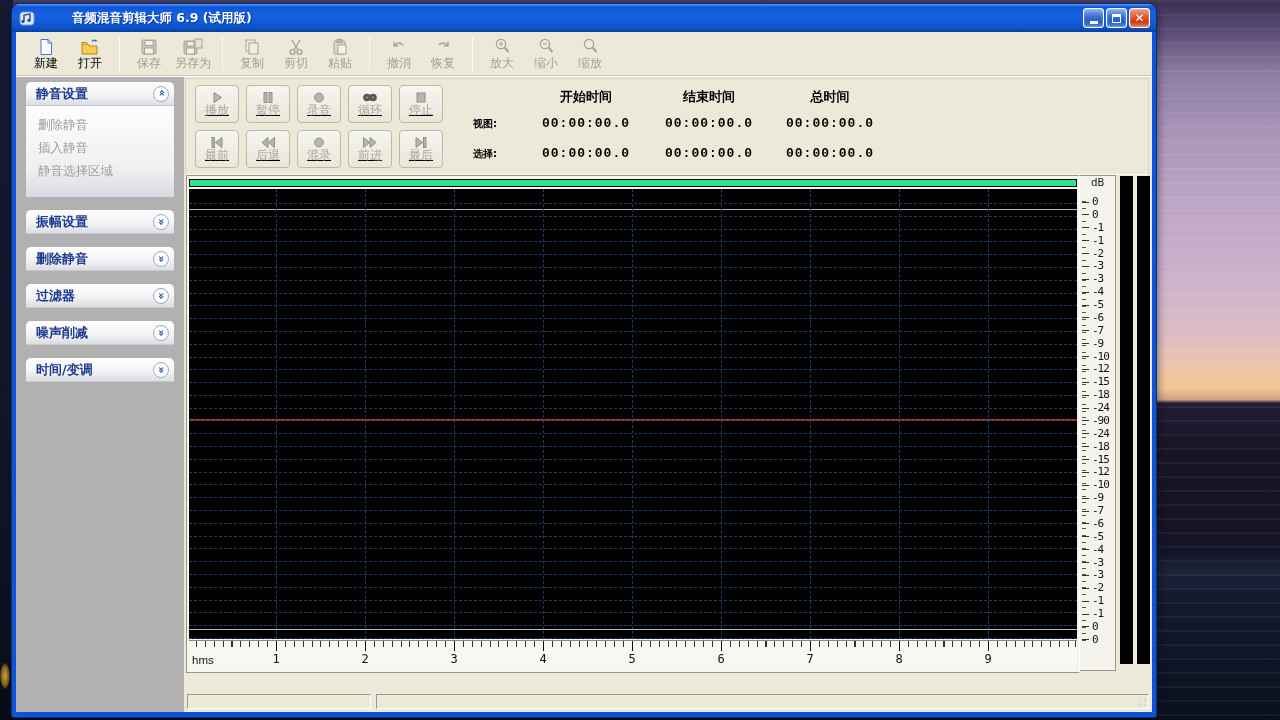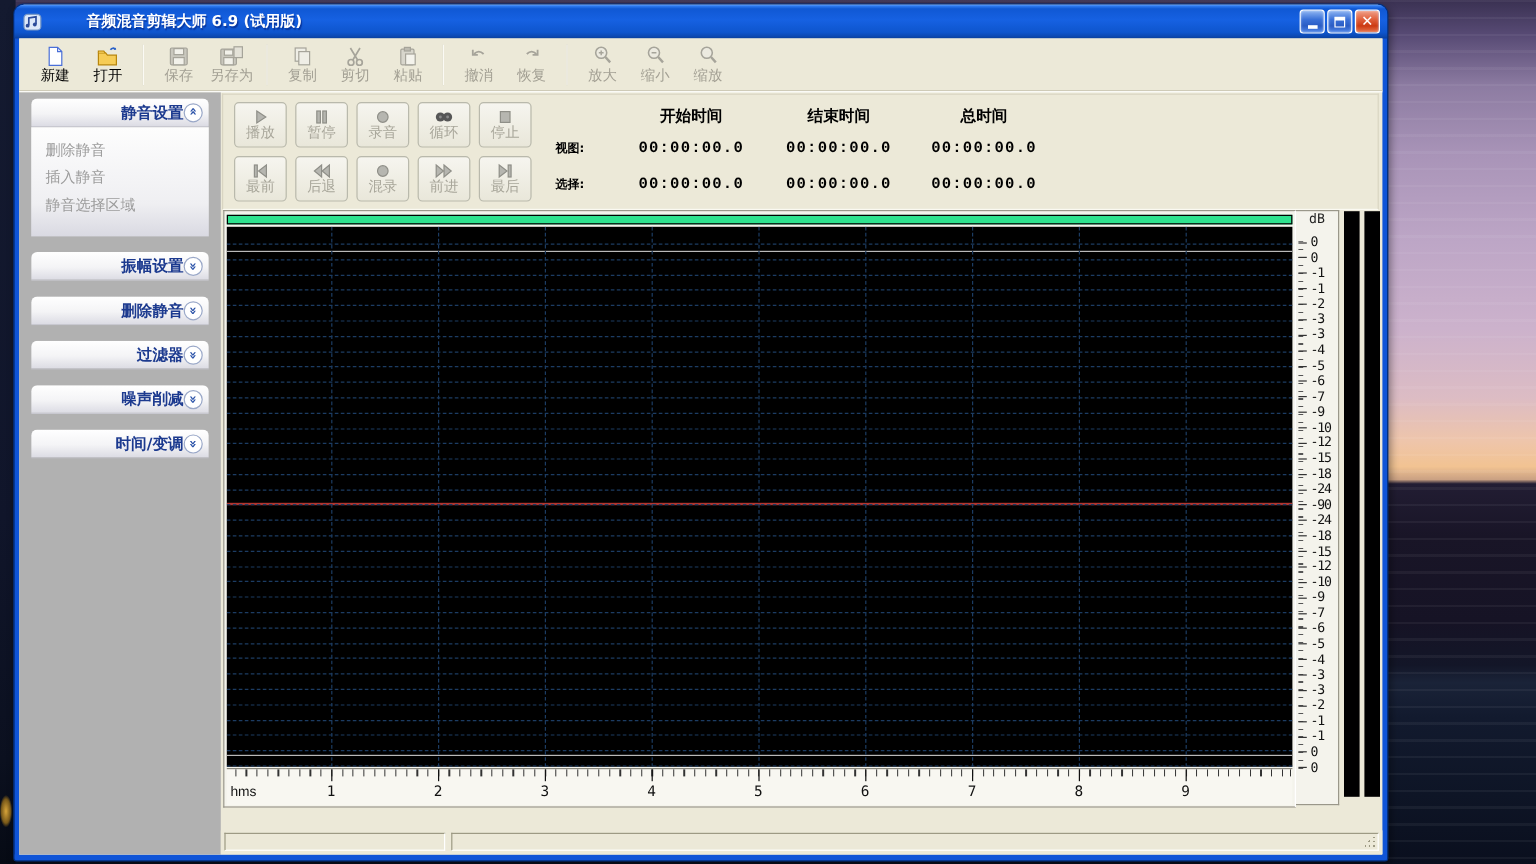--- a/index.html
+++ b/index.html
@@ -64,46 +64,46 @@
   .tbtn .tico { height:19px; display:flex; align-items:flex-end; }
   .tbtn .tlabel { font-size:12px; color:#000; line-height:13px; white-space:nowrap; }
   .tbtn.disabled .tlabel { color:#a3a094; }
 
   
   .main { flex:1 1 auto; display:flex; min-height:0; border-top:1px solid #fff; }
   .sidebar { width:168px; flex:0 0 auto; background:#b1b1b1; padding:5px 0 0 0; overflow:hidden; }
   .panel { width:148px; margin:0 auto 13px auto; }
   .panel-hd { height:24px; border-radius:5px 5px 0 0;
     background:linear-gradient(180deg,#ffffff 0%, #f4f4f6 55%, #dcdce4 100%);
-    display:flex; align-items:center; justify-content:flex-end; padding:0 5px 0 10px; cursor:default;
+    display:flex; align-items:center; justify-content:space-between; padding:0 5px 0 10px; cursor:default;
     border-bottom:1px solid #c8c8d0; }
   .panel-title { color:#1c3a8f; font-weight:bold; font-size:13px; }
   .chev { width:16px; height:16px; border-radius:50%; background:#fff; border:1px solid #9aa8c8;
     display:flex; align-items:center; justify-content:center; }
   .chev span { color:#2a52a8; font-weight:bold; font-size:11px; line-height:1; letter-spacing:-1px;
     display:block; transform-origin:center; }
   .chev.up span { transform:rotate(-90deg) translateX(0px); }
   .chev.down span { transform:rotate(90deg); }
   .panel-bd { background:linear-gradient(180deg,#fdfdfd 0%, #efeff2 70%, #d9d9e2 100%);
     padding:8px 0 14px 0; }
   .panel-item { padding:3px 8px 3px 12px; color:#9c9c9c; font-size:12.5px; cursor:default; }
 
   .content { flex:1 1 auto; display:flex; flex-direction:column; min-width:0; }
 
   
   .transport-panel { height:97px; margin:1px 3px 0 1px; border:1px solid #d9d5c2; border-bottom-color:#fbfaf2;
     display:flex; align-items:center; flex:0 0 auto; background:#ece9d8; }
   .tp-grid { display:grid; grid-template-columns:repeat(5,44px); grid-auto-rows:38px; gap:7px 7px;
-    margin-left:9px; }
+    margin-left:9px;text-decoration:underline; }
   .tpbtn { border:1px solid #b9b9ac; border-radius:4px; background:linear-gradient(180deg,#f6f5ef,#e9e7da);
     display:flex; flex-direction:column; align-items:center; justify-content:center; gap:0px; cursor:default; }
   .tpbtn .tplabel { font-size:12px; color:#aoa; color:#a8a69a; line-height:13px; }
   .tpbtn .tpico { height:13px; display:flex; align-items:center; }
 
-  .times { margin-left:20px; display:grid;
+  .times { margin-left:30px; display:grid;
     grid-template-columns:52px 122px 124px 118px; grid-template-rows:24px 30px 30px;
     align-items:center; }
   .thead { font-weight:bold; font-size:13px; color:#000; text-align:center; }
   .tlab { font-weight:bold; font-size:10px; color:#000; }
   .tval { font-family:Liberation Mono, monospace; font-weight:bold; font-size:13px;
     color:#000; text-align:center; letter-spacing:1px; }
 
   
   .editor { flex:1 1 auto; display:flex; align-items:flex-start; padding-left:2px; min-height:0; }
   .wave-wrap { width:894px; flex:0 0 auto; border:1px solid #9a978a; border-right-color:#fff;

